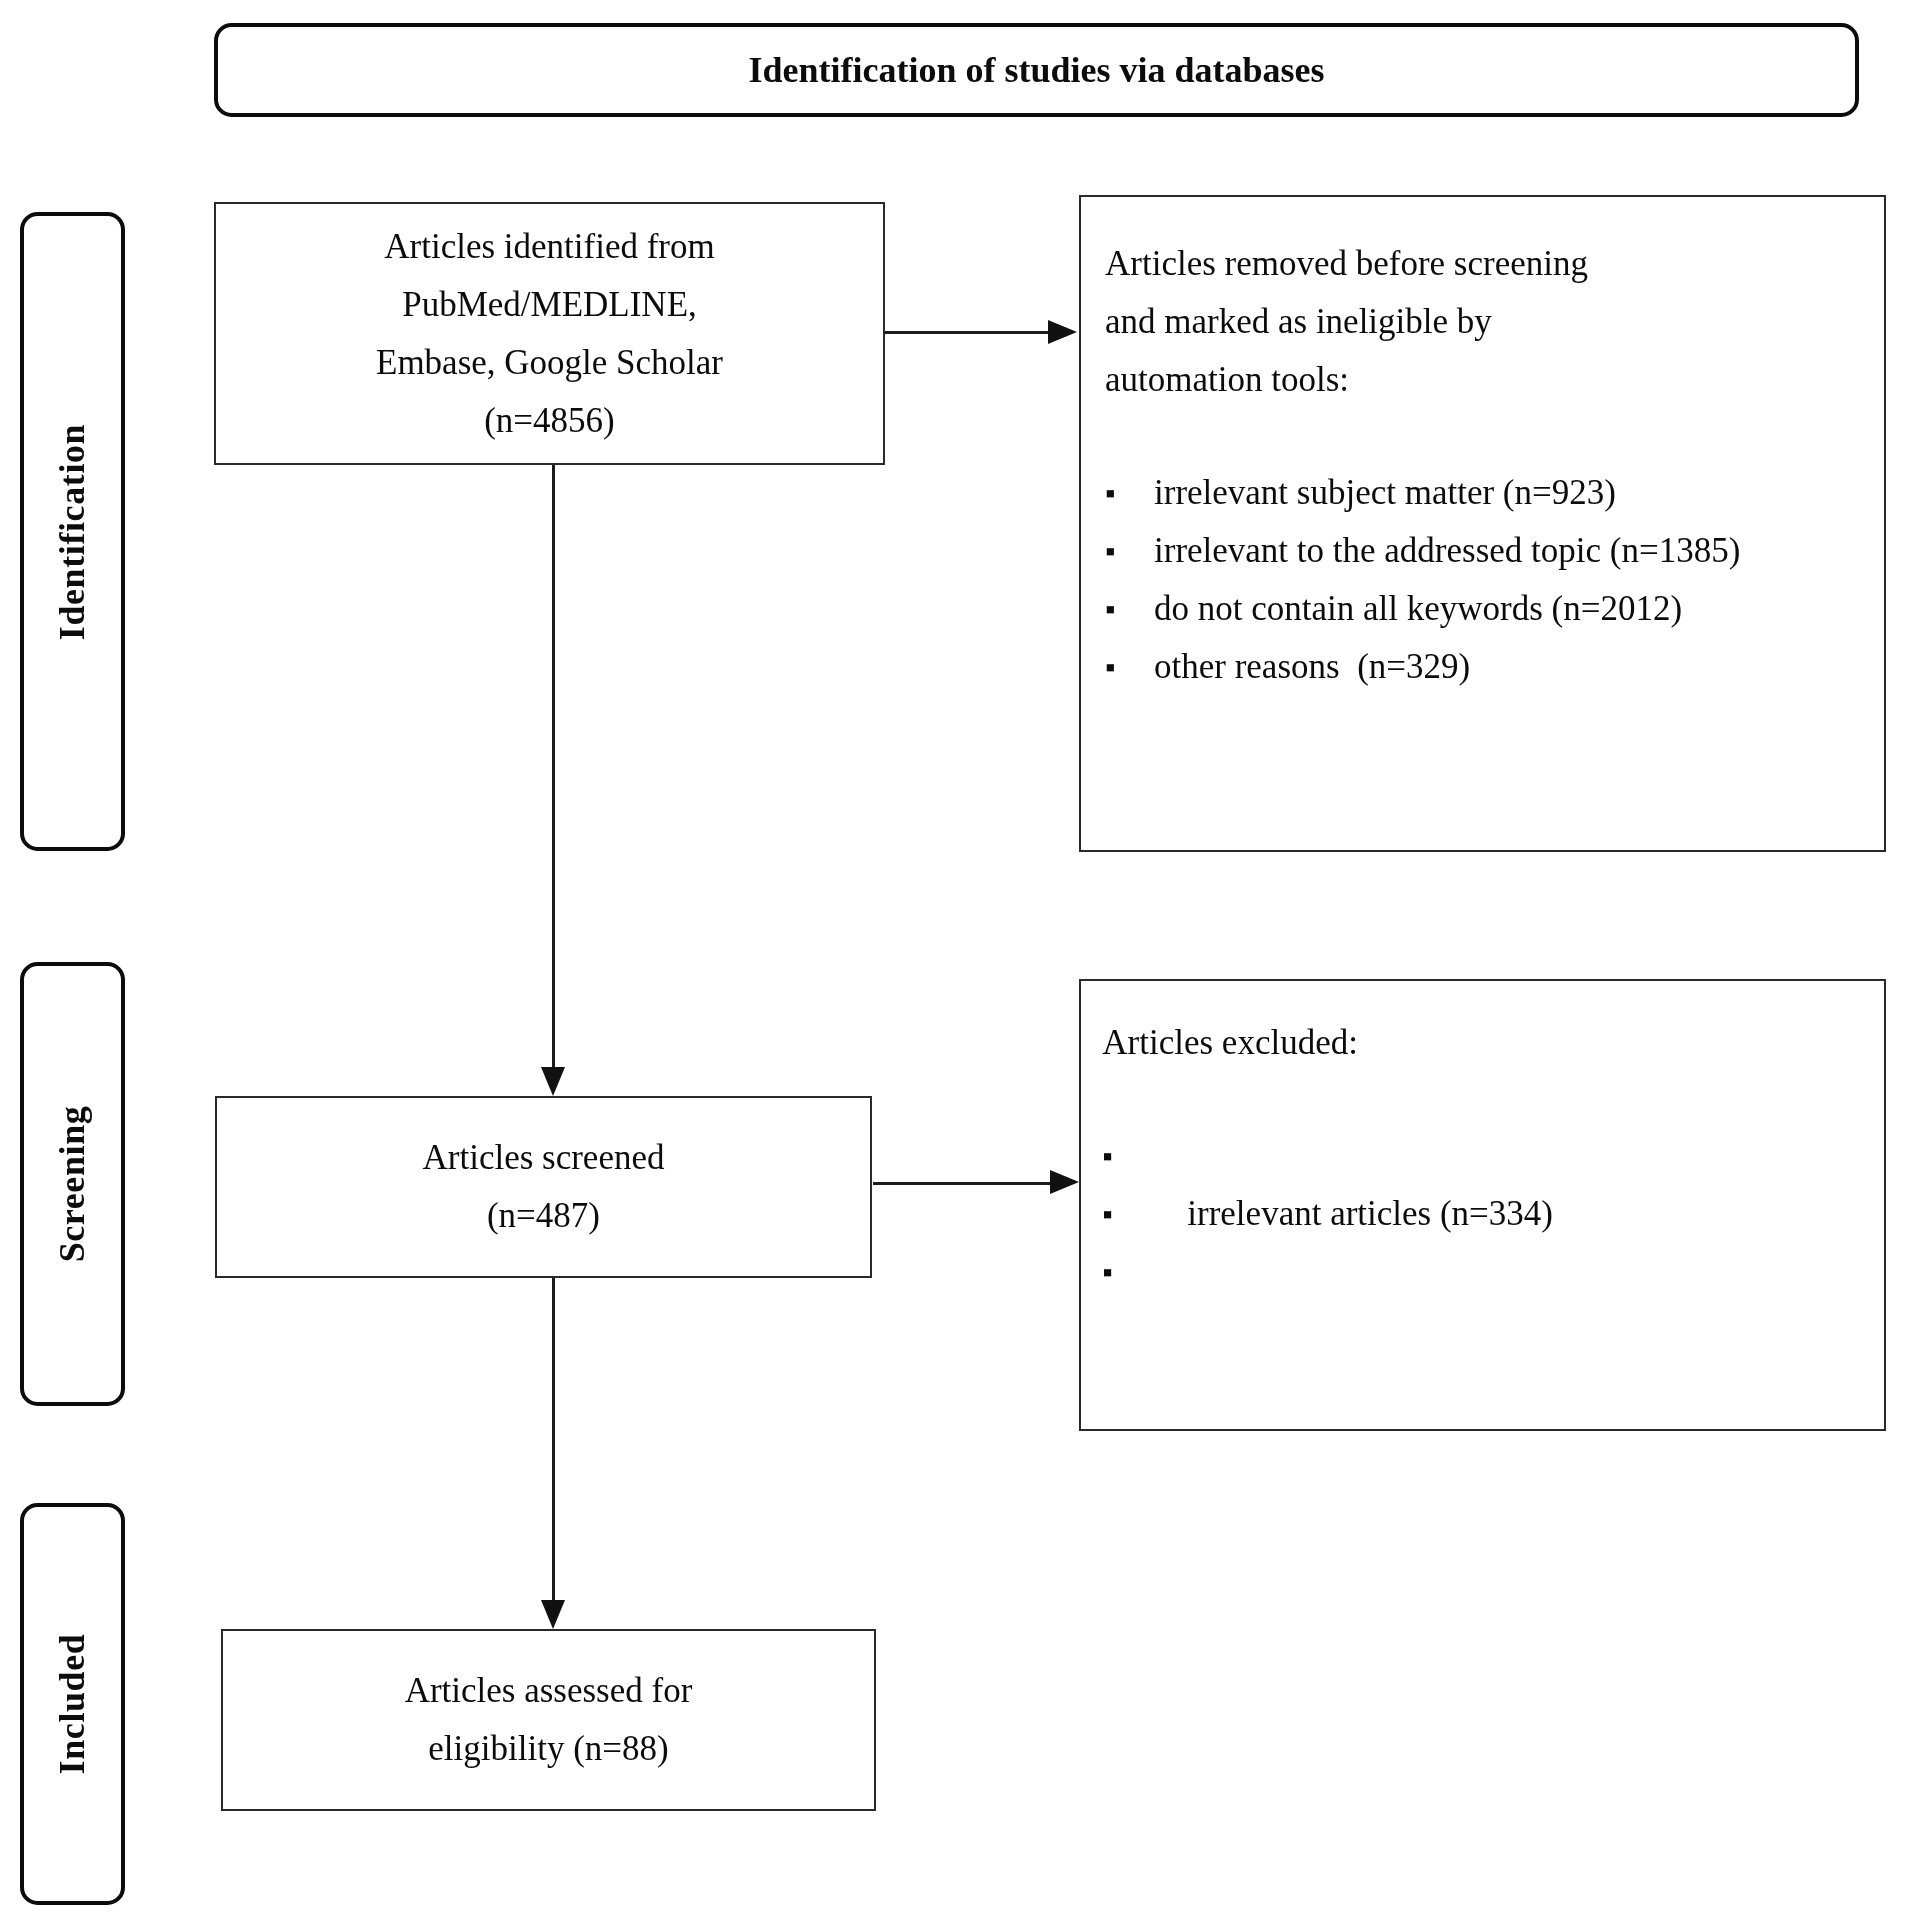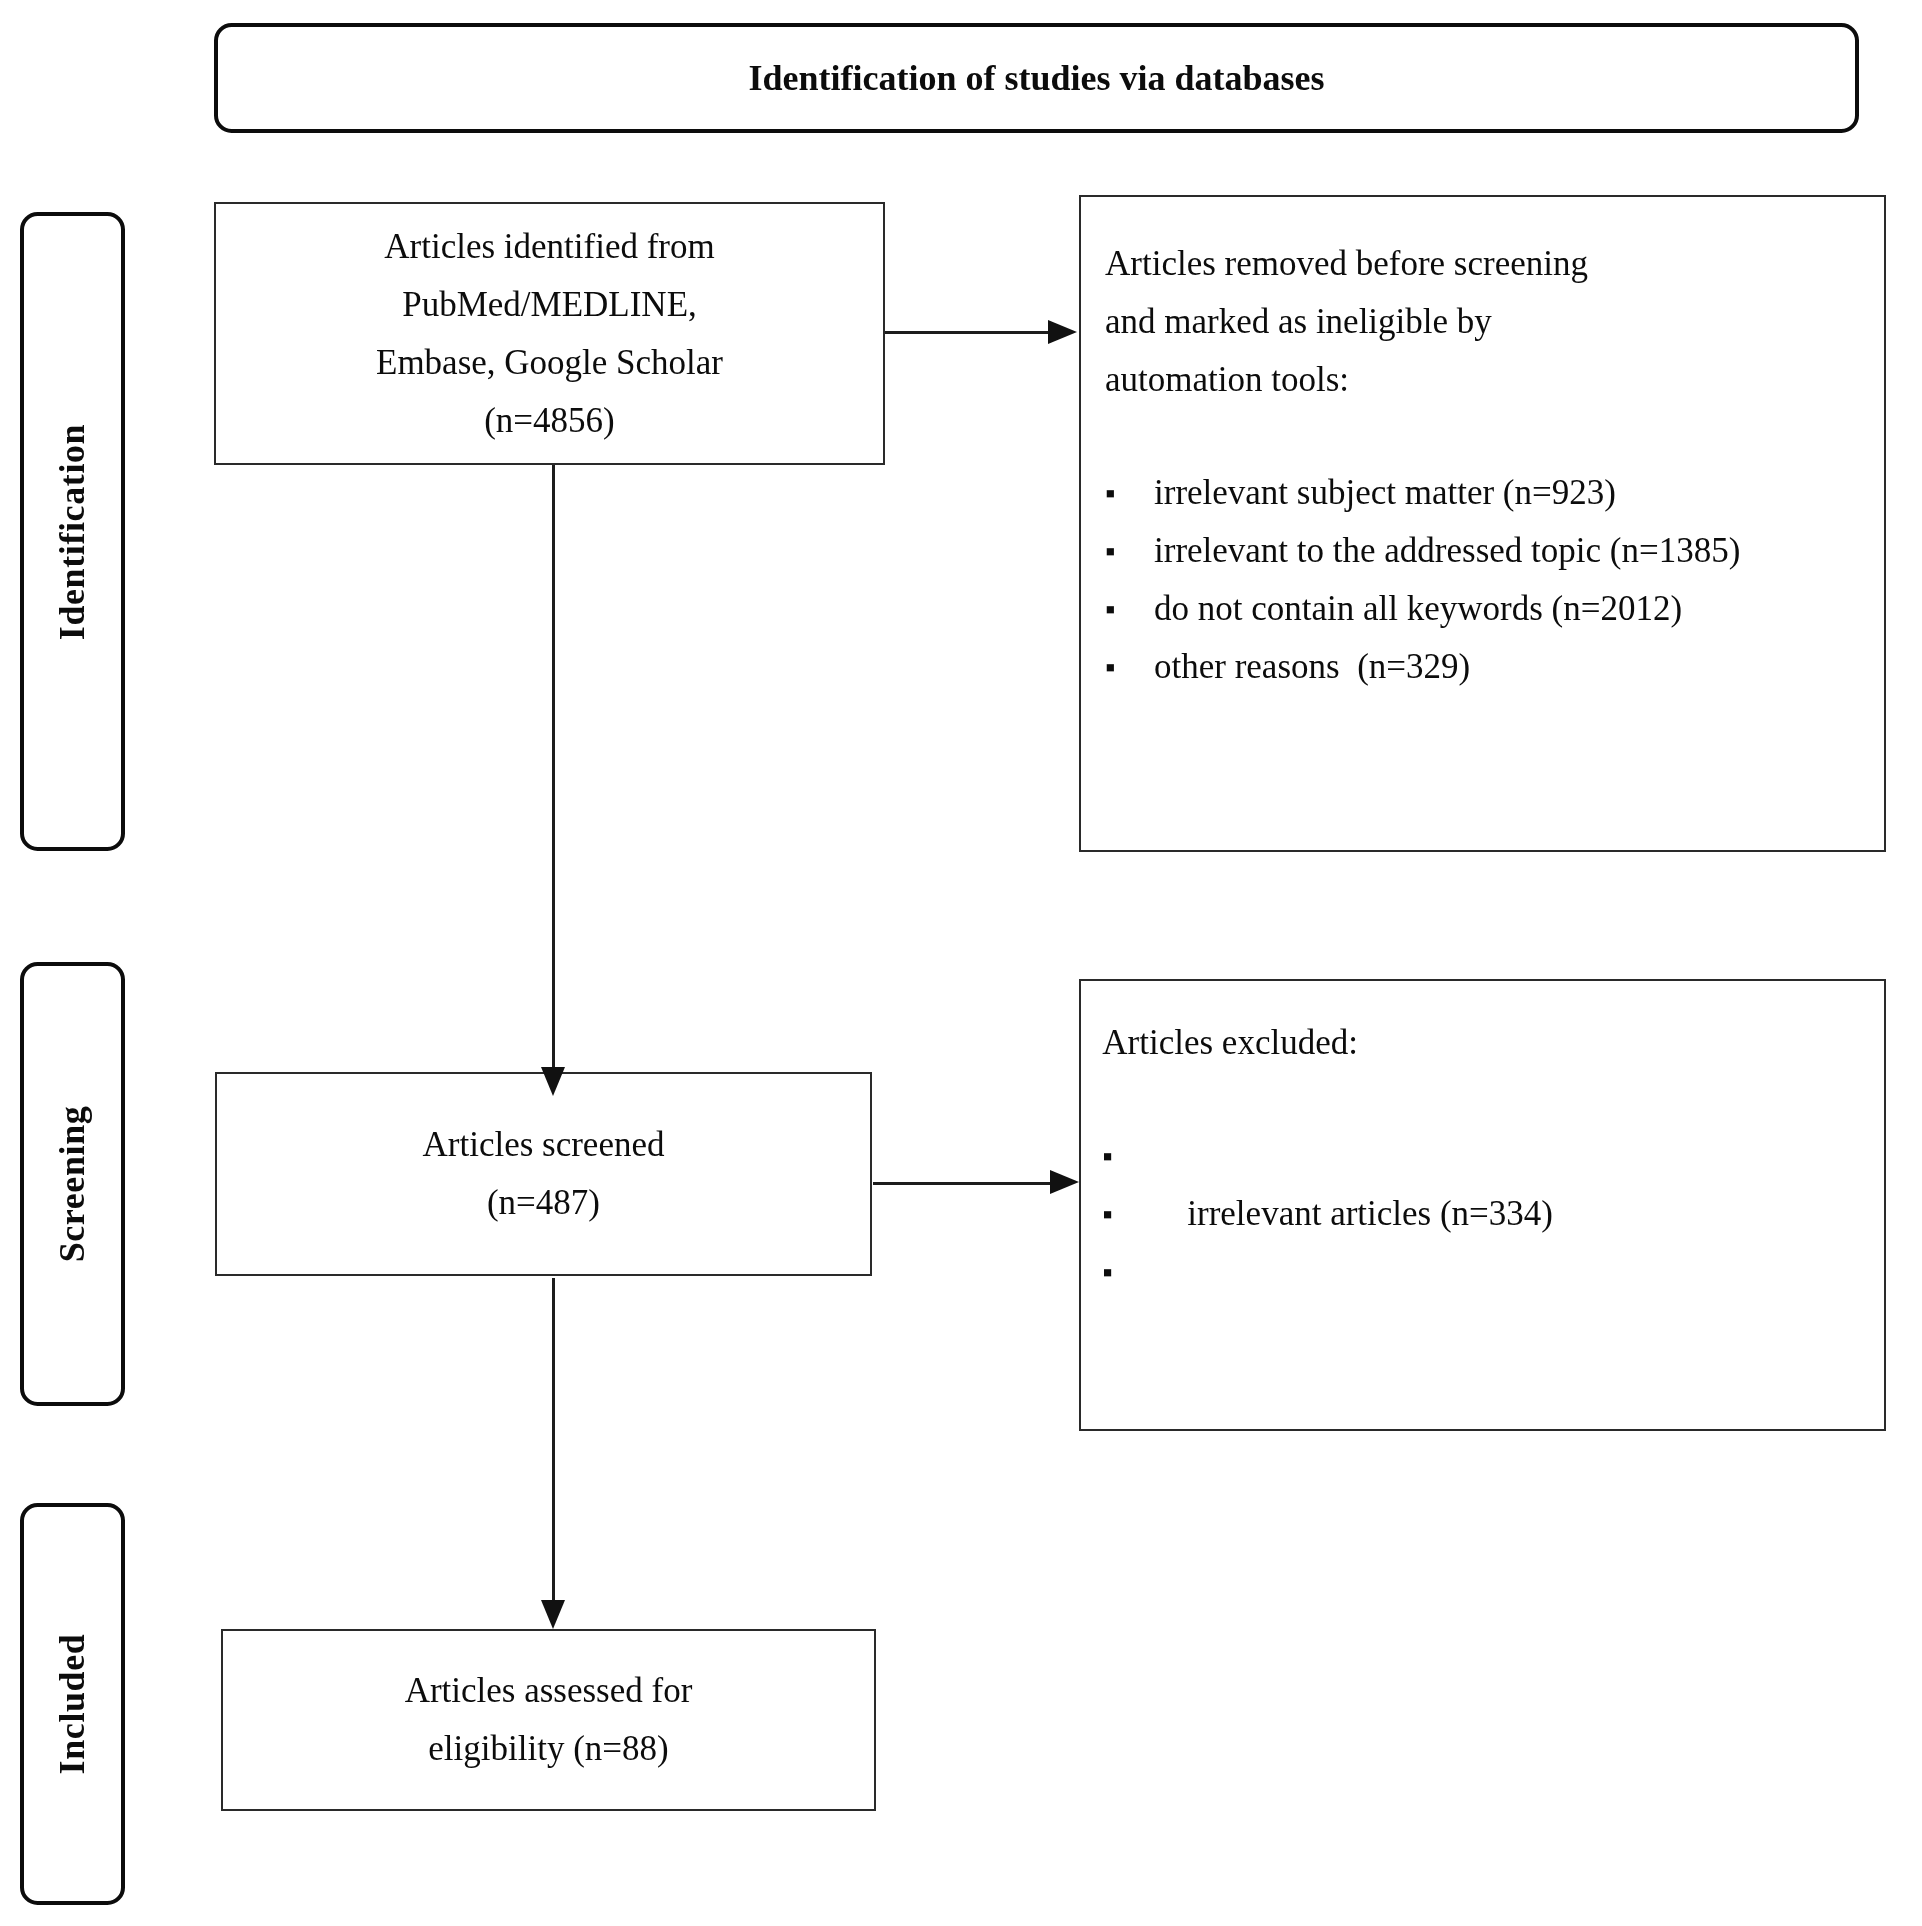--- a/index.html
+++ b/index.html
@@ -76,21 +76,21 @@
     border-left: 12.6px solid transparent;
     border-right: 12.6px solid transparent;
     border-top: 29px solid #111111;
   }
 </style>
 </head>
 <body>
 
 <div id="stage">
 
-  <div class="box rounded titlebox" style="left:214px; top:22.6px; width:1645px; height:110px;">
+  <div class="box rounded titlebox" style="left:214px; top:22.6px; width:1645px; height:94px;">
     <span class="txt">Identification of studies via databases</span>
   </div>
 
   <div class="box rounded stage-label" style="left:19.5px; top:212px; width:105px; height:639px;">
     <span class="txt">Identification</span>
   </div>
   <div class="box rounded stage-label" style="left:19.5px; top:962px; width:105px; height:444px;">
     <span class="txt">Screening</span>
   </div>
   <div class="box rounded stage-label" style="left:19.5px; top:1503px; width:105px; height:402px;">
@@ -121,21 +121,21 @@
         <span class="blt">▪</span>
         <span class="txt">do not contain all keywords (n=2012)</span>
       </div>
       <div class="brow">
         <span class="blt">▪</span>
         <span class="txt">other reasons  (n=329)</span>
       </div>
     </div>
   </div>
 
-  <div class="box centerbox" style="left:215px; top:1072px; width:657px; height:204px;">
+  <div class="box centerbox" style="left:215px; top:1096px; width:657px; height:182px;">
     <span class="txt">Articles screened
 (n=487)</span>
   </div>
 
   <div class="box pad-excluded" style="left:1079px; top:979px; width:807px; height:452px;">
     <div class="heading">Articles excluded:</div>
     <div class="blist blist-wide">
       <div class="brow">
         <span class="blt">▪</span>
       </div>

